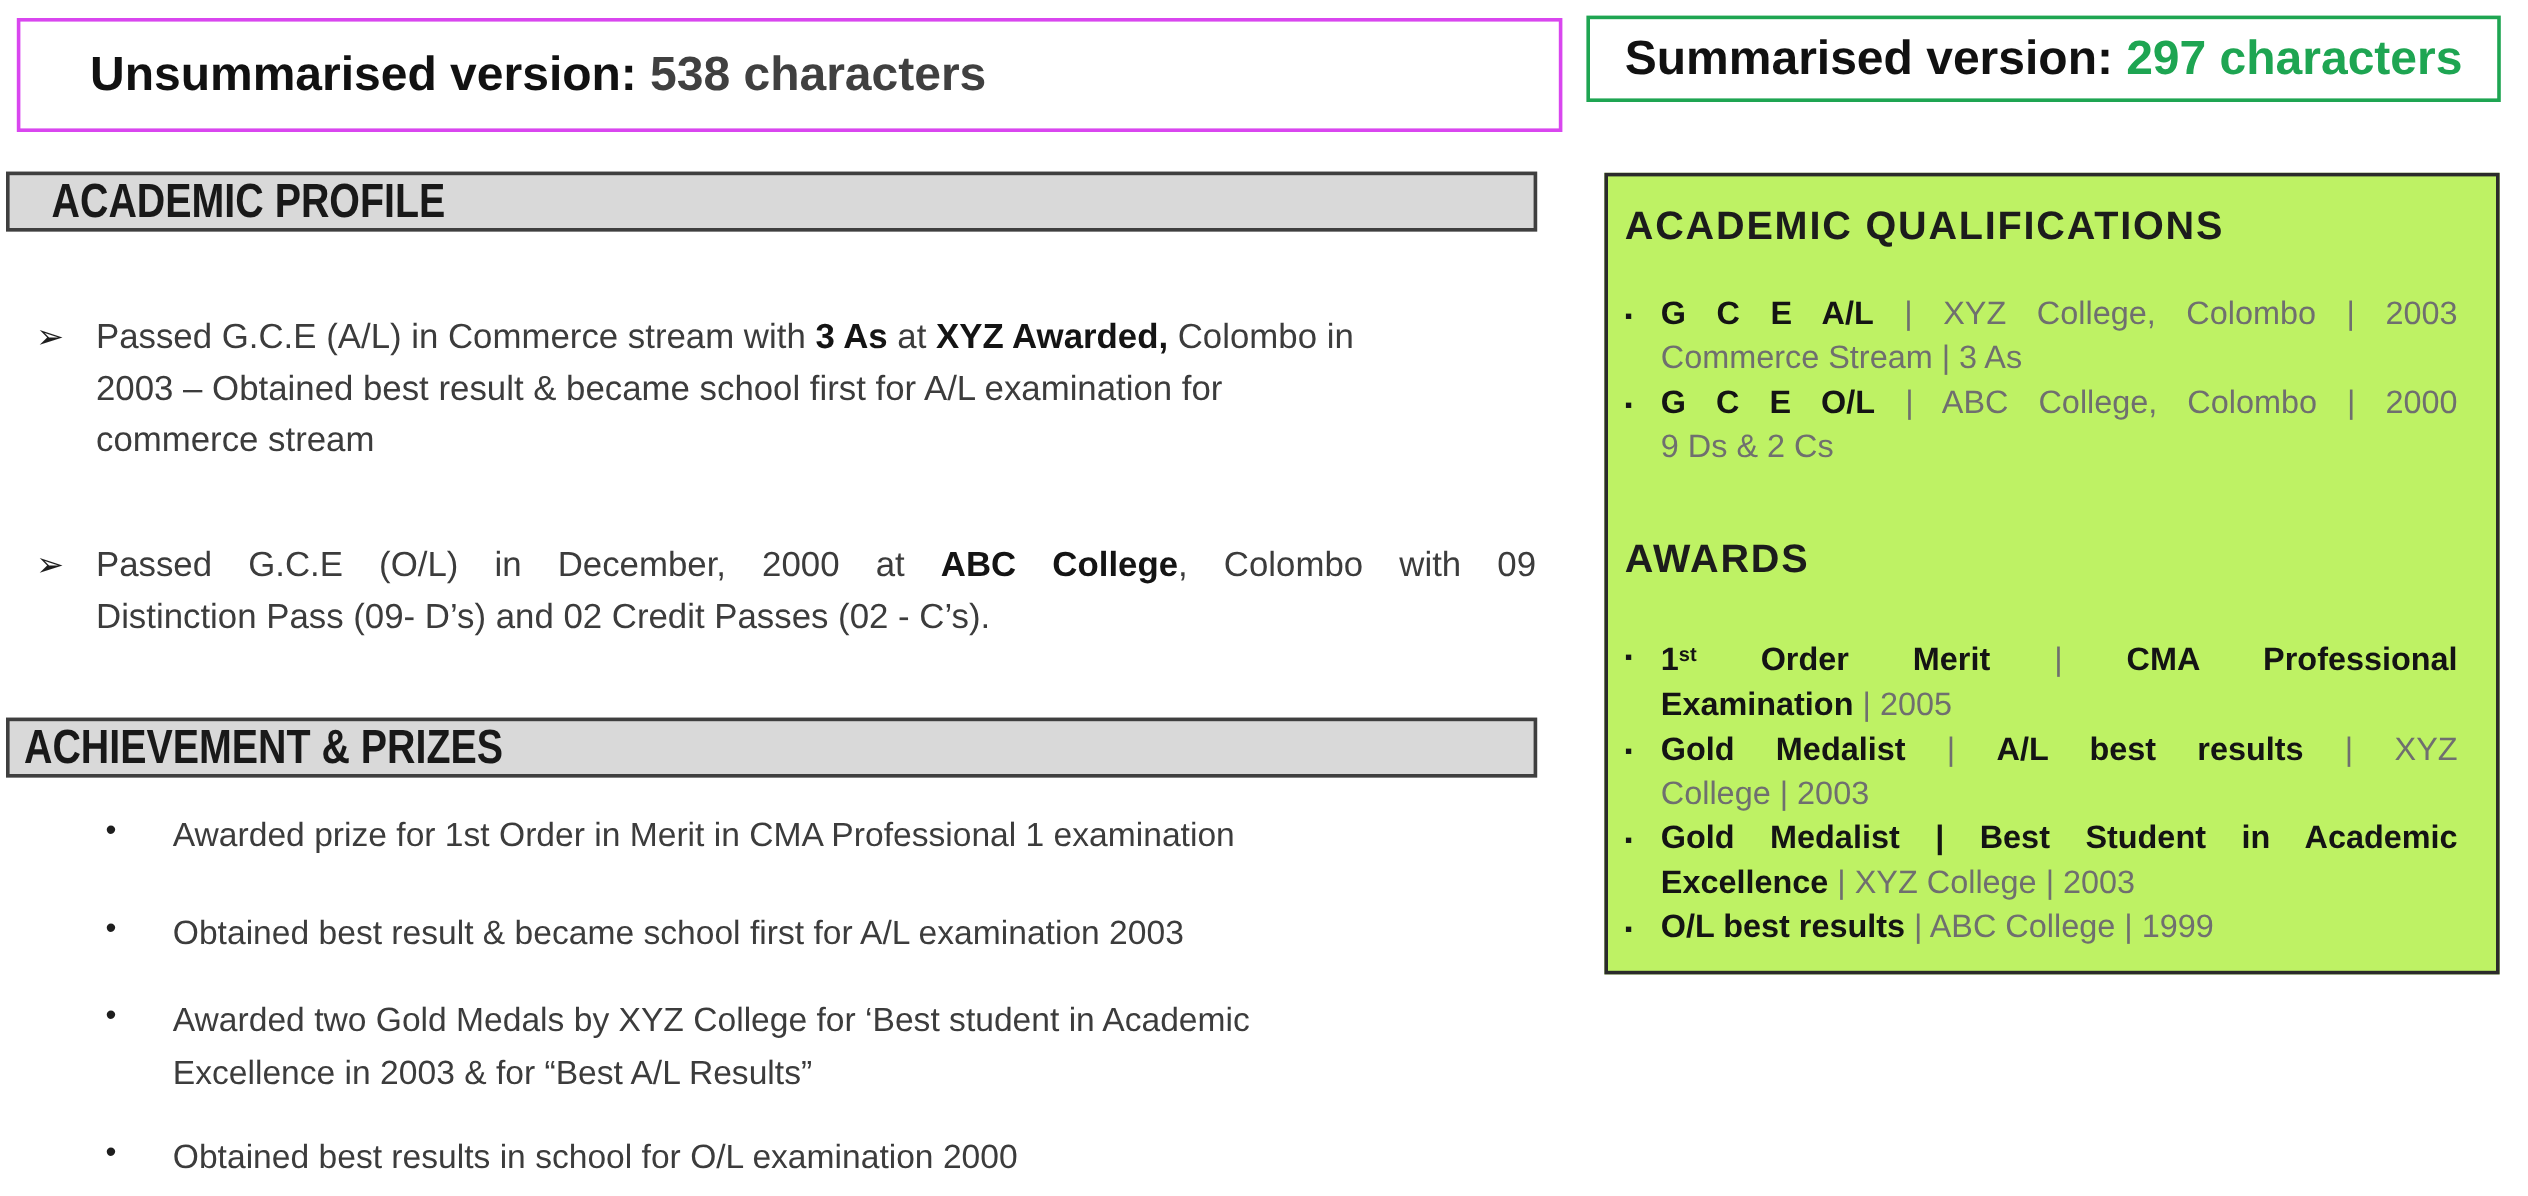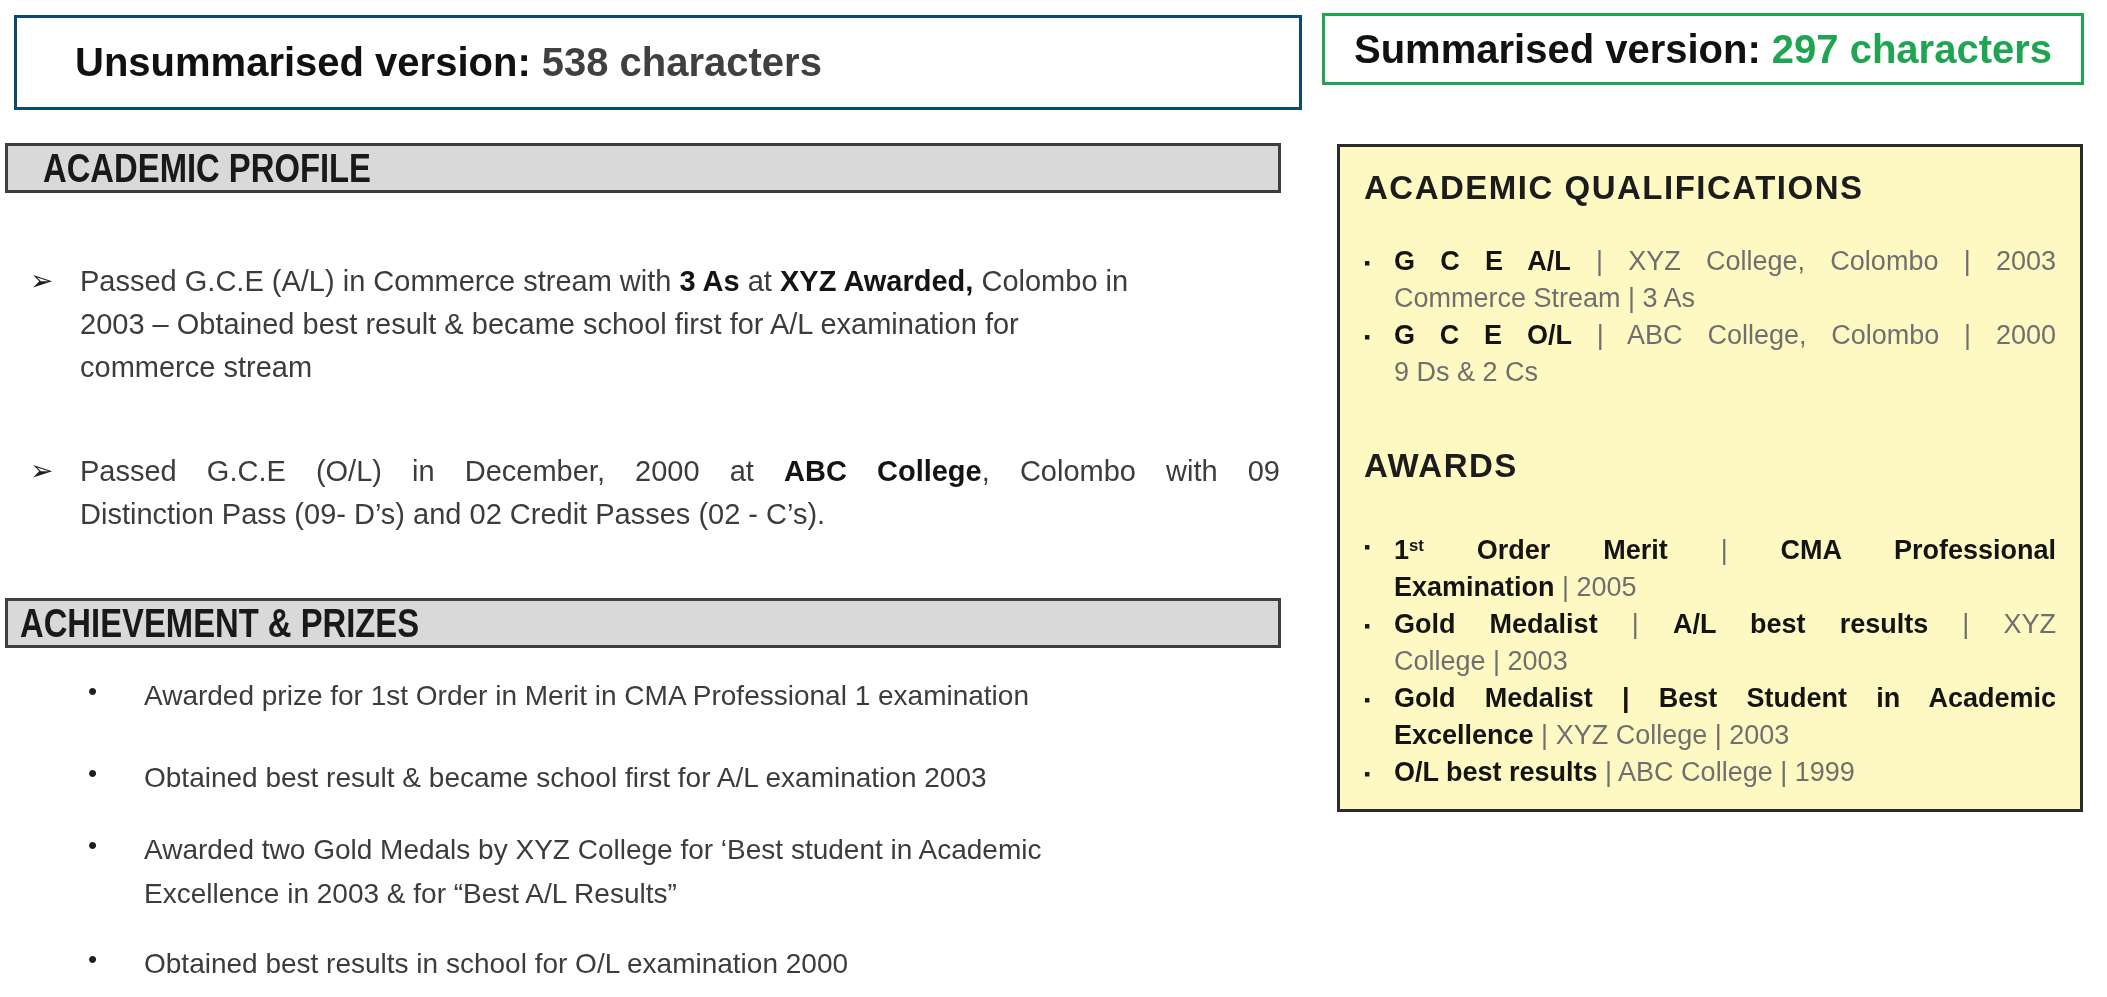--- a/index.html
+++ b/index.html
@@ -2,21 +2,21 @@
 <html><head>
 <meta charset="utf-8">
 <style>
   * { margin:0; padding:0; box-sizing:border-box; }
   html,body { background:#ffffff; }
   body { font-family:"Liberation Sans", "DejaVu Sans", sans-serif; }
   .canvas { position:relative; width:2107px; height:997px; background:#ffffff; overflow:hidden; }
 
   
   .banner { position:absolute; display:flex; align-items:center; font-weight:700; font-size:40px; color:#111111; white-space:nowrap; }
-  .banner.red   { left:14px;  top:15px; width:1288px; height:95px; border:3px solid #0c4a6e; padding-left:58px; }
+  .banner.red   { left:14px;  top:15px; width:1288px; height:95px; border:3px solid #d946ef; padding-left:58px; }
   .banner.green { left:1322px; top:13px; width:762px;  height:72px; border:3px solid #1ea552; justify-content:center; }
   .b-count { margin-left:11px; }
   .banner.red  .b-count { color:#404040; }
   .banner.green .b-count { color:#1ea552; }
 
   
   .section-bar { position:absolute; left:5px; width:1276px; height:50px; background:#d9d9d9;
                  border:3px solid #3f3f3f; display:flex; align-items:center; padding-left:12px; }
   .bar1 { top:143px;padding-left:35px; } .bar2 { top:598px; }
   .bar-text { font-weight:700; font-size:40px; color:#191919; transform:scaleX(0.82); transform-origin:left center; white-space:nowrap; }
@@ -31,21 +31,21 @@
   .ach-list { position:absolute; left:88px; top:674px; width:1180px; }
   .ach-item { display:flex; }
   .ach-item:nth-child(1) { margin-bottom:38px; }
   .ach-item:nth-child(2) { margin-bottom:28px; }
   .ach-item:nth-child(3) { margin-bottom:26px; }
   .dot-marker { width:56px; flex:none; font-size:26px; color:#1e1e1e; padding-top:2px; }
   .atext { width:1120px; font-size:28px; line-height:44px; color:#3c3c3c; }
 
   
   .right-box { position:absolute; left:1337px; top:144px; width:746px; height:668px;
-               border:3px solid #2b2b2b; background:#fef9c3; padding:22px 24px; }
+               border:3px solid #2b2b2b; background:#bef264; padding:22px 14px; }
   .panel-title { font-weight:700; font-size:33px; letter-spacing:1.5px; color:#1c1c1c; line-height:38px; white-space:nowrap; }
   .awards-title { margin-top:56px; }
   .q-list { margin-top:36px; }
   .a-list { margin-top:42px; }
   .rp-item { display:flex; font-size:27px; line-height:37px; }
   .sq-marker { width:30px; flex:none; font-size:18px; color:#161616; padding-top:2px; }
   .rp-text { width:664px; color:#6f6f6f; }
 
   
   .line { white-space:normal; }

